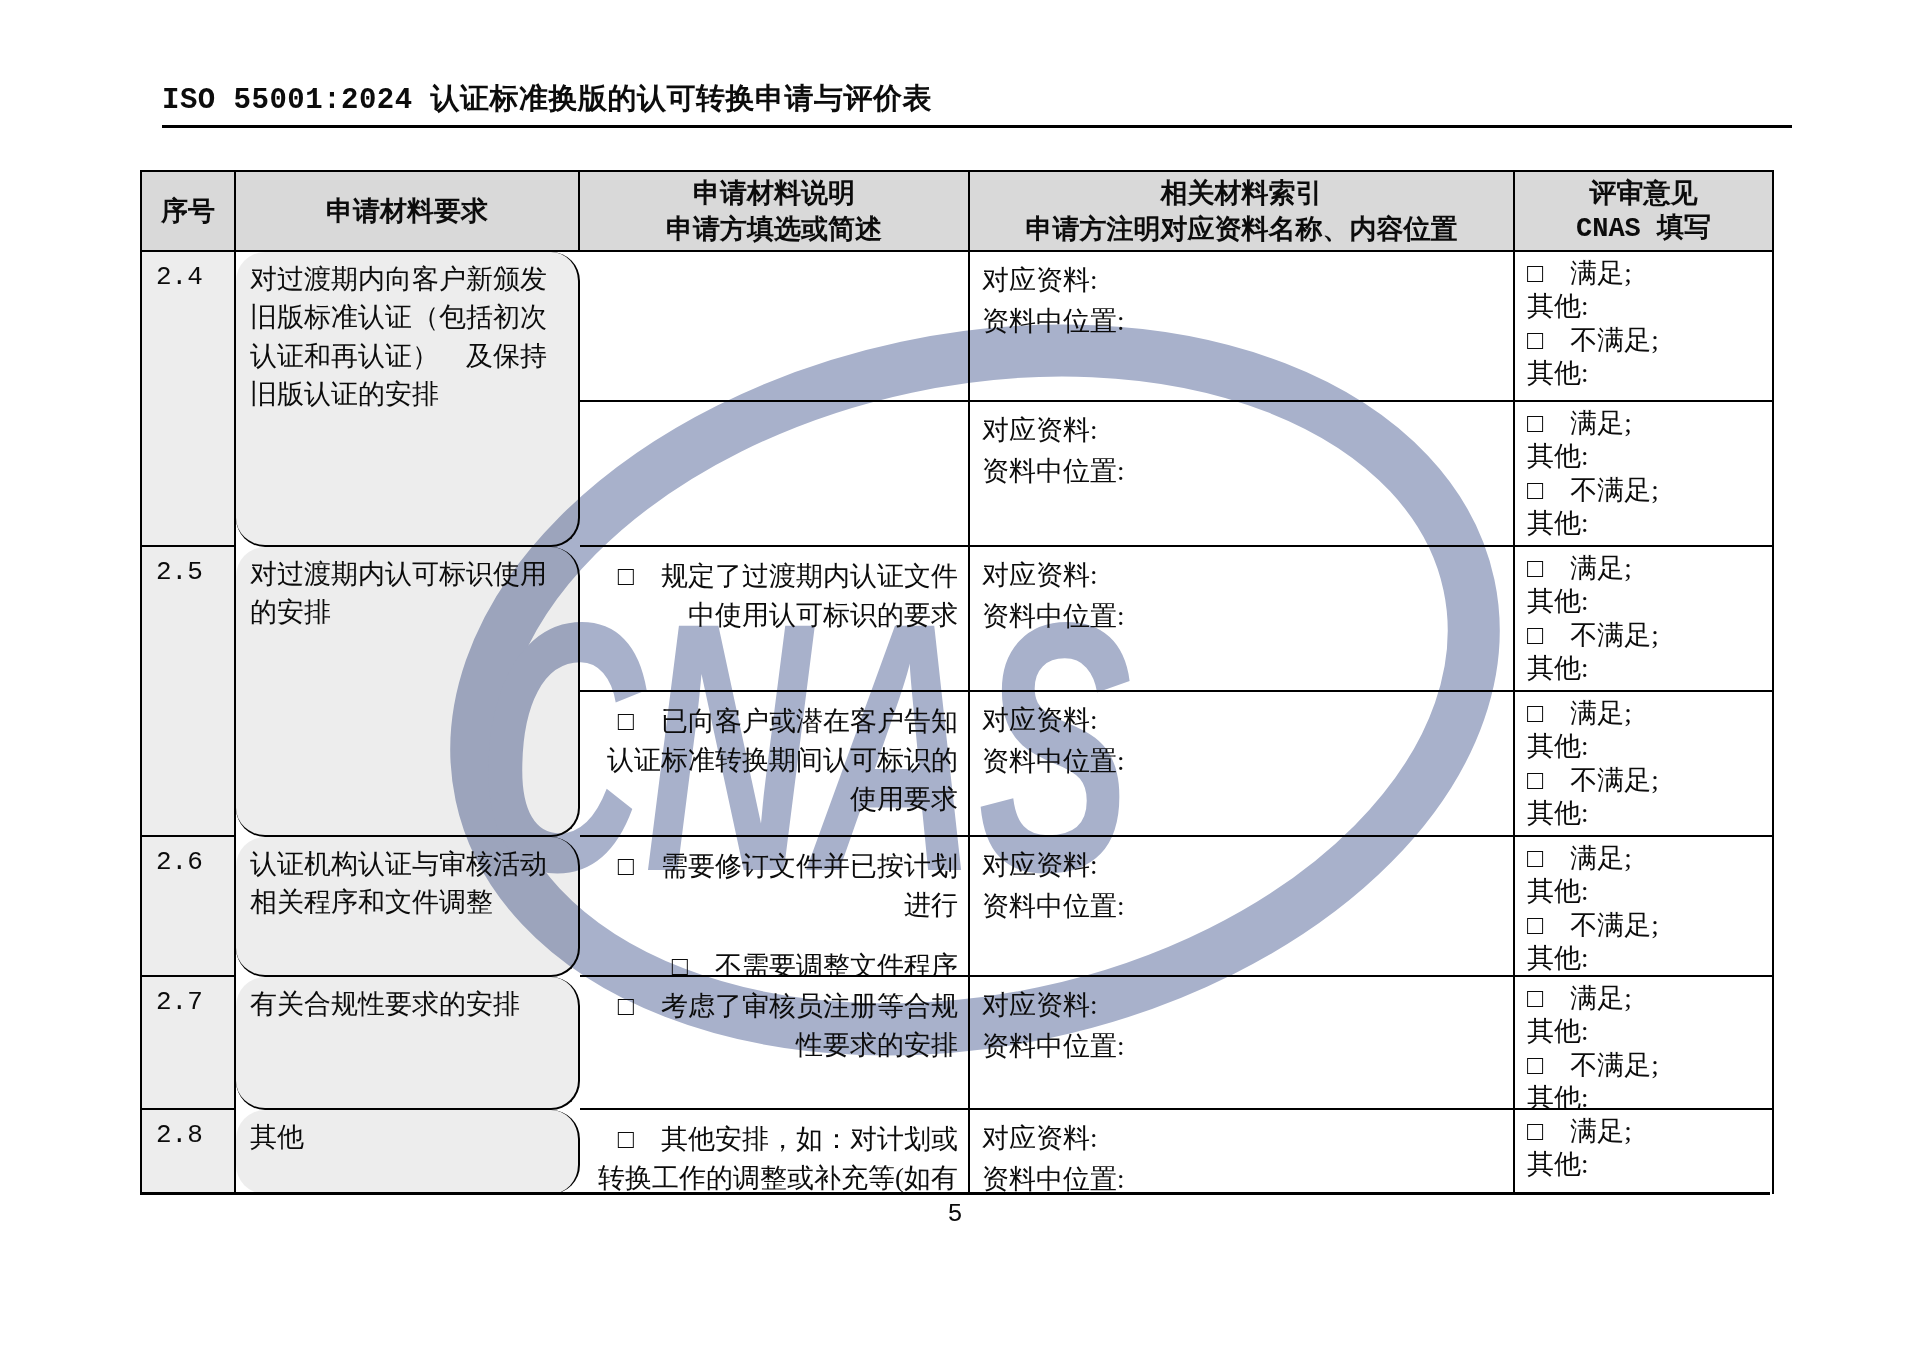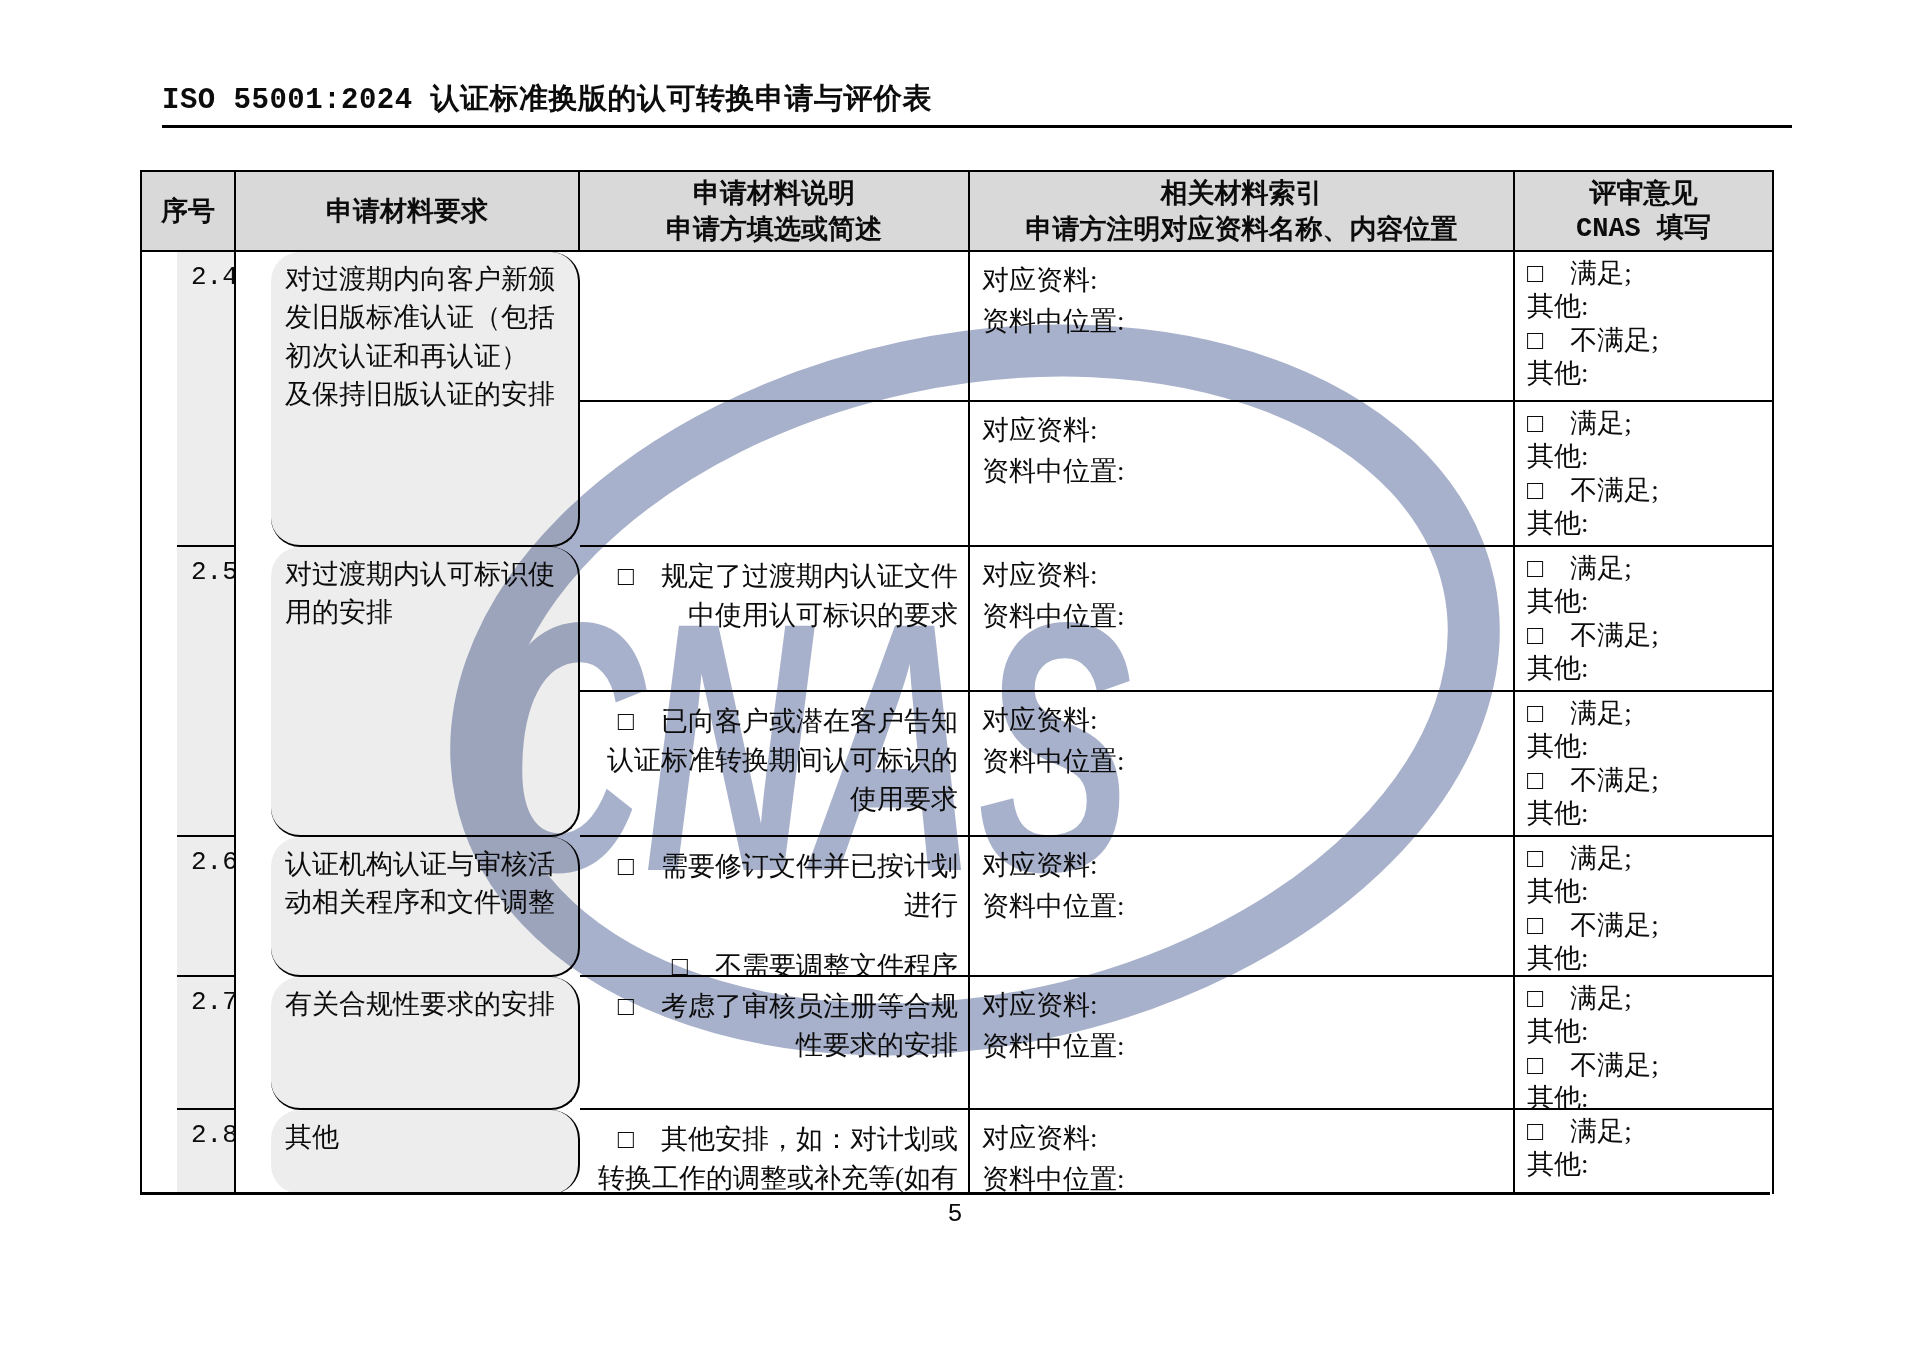--- a/index.html
+++ b/index.html
@@ -28,21 +28,21 @@
   }
   .cell{
     box-sizing:border-box;border-right:2px solid #000;border-bottom:2px solid #000;
     overflow:hidden;font-size:27px;position:relative;
   }
   .c1{grid-column:1}.c2{grid-column:2}.c3{grid-column:3}.c4{grid-column:4}.c5{grid-column:5;border-right:none}
   .r1{grid-row:1}.r2{grid-row:2}.r3{grid-row:3}.r4{grid-row:4}.r5{grid-row:5}
   .r6{grid-row:6}.r7{grid-row:7}.r8{grid-row:8;border-bottom:none}
   .span2{grid-row-end:span 2}
   .shade-head{background:rgba(0,0,0,0.148);}
-  .shade-body{background:rgba(0,0,0,0.072);margin-left:35px;}
+  .shade-body{background:rgba(0,0,0,0.072);}
   .hcell{
     display:flex;flex-direction:column;justify-content:center;align-items:center;
     font-weight:bold;line-height:1.35;text-align:center;padding:2px 4px;
   }
   .hcell .latin{font-family:"Liberation Mono","DejaVu Sans Mono",monospace;}
   .num{
     font-family:"Liberation Mono","DejaVu Sans Mono",monospace;
     font-size:26px;padding:10px 0 0 14px;
   }
   .req{padding:8px 14px 0 14px;line-height:1.42;border-radius:29px;}

